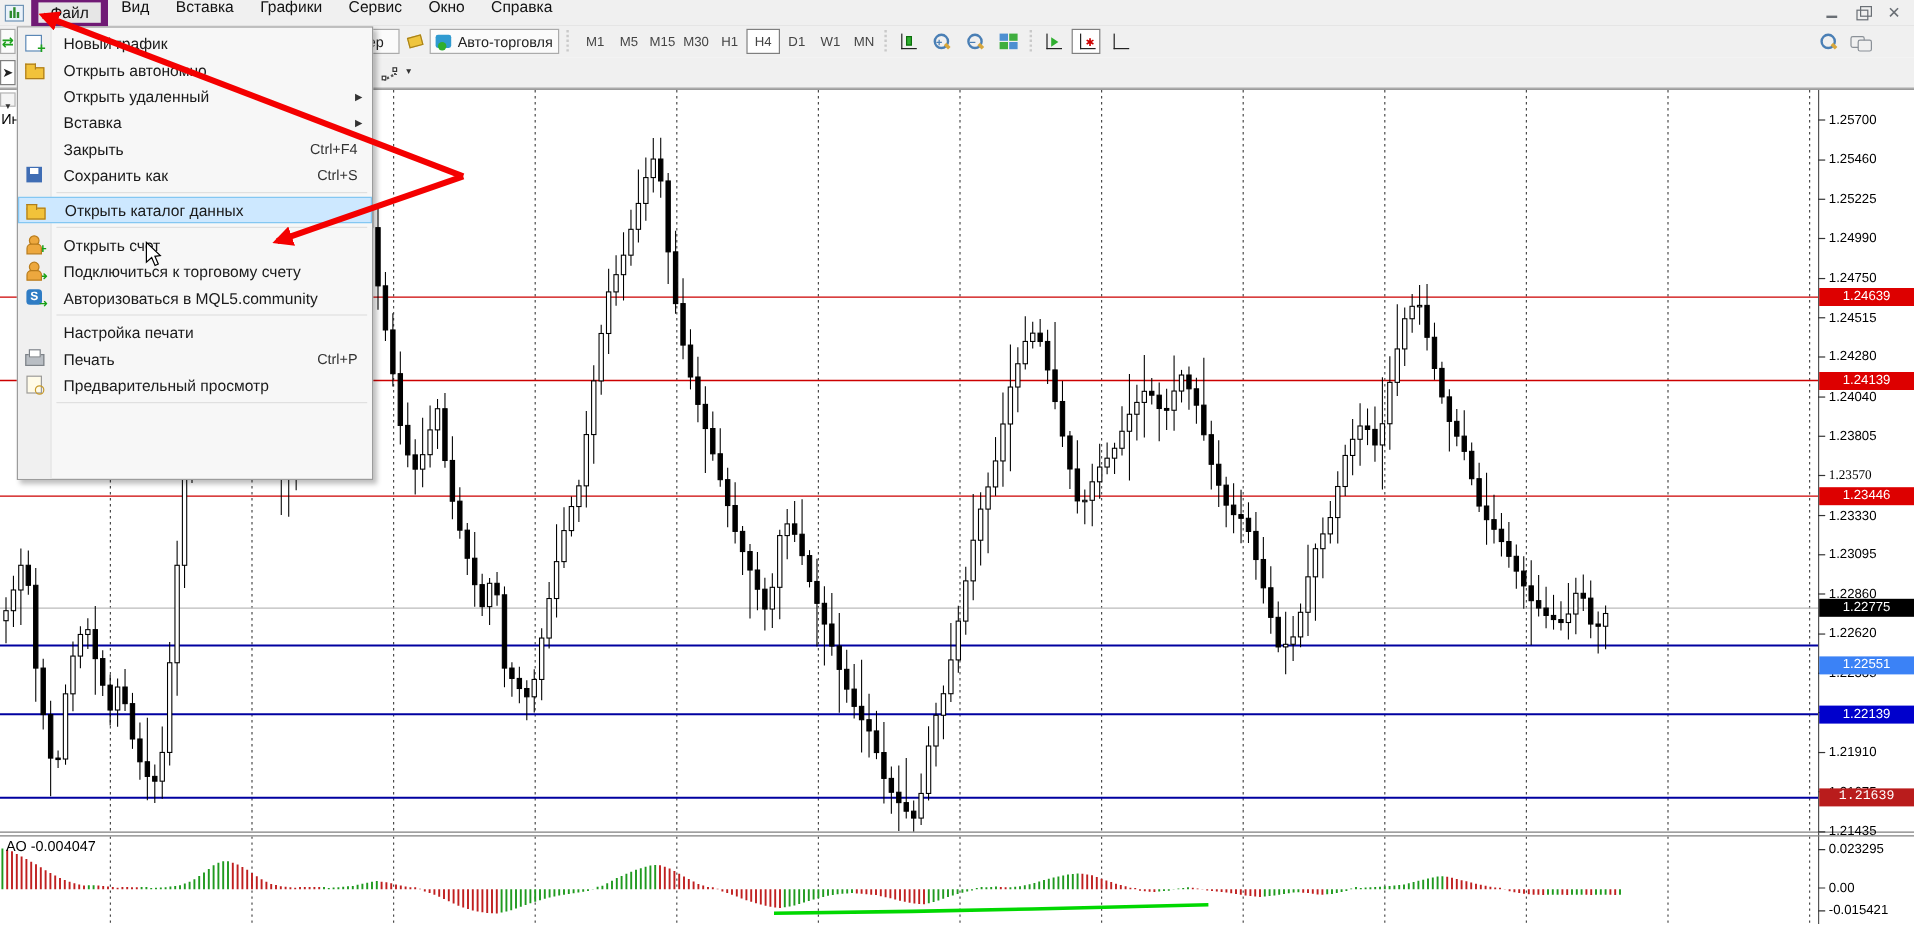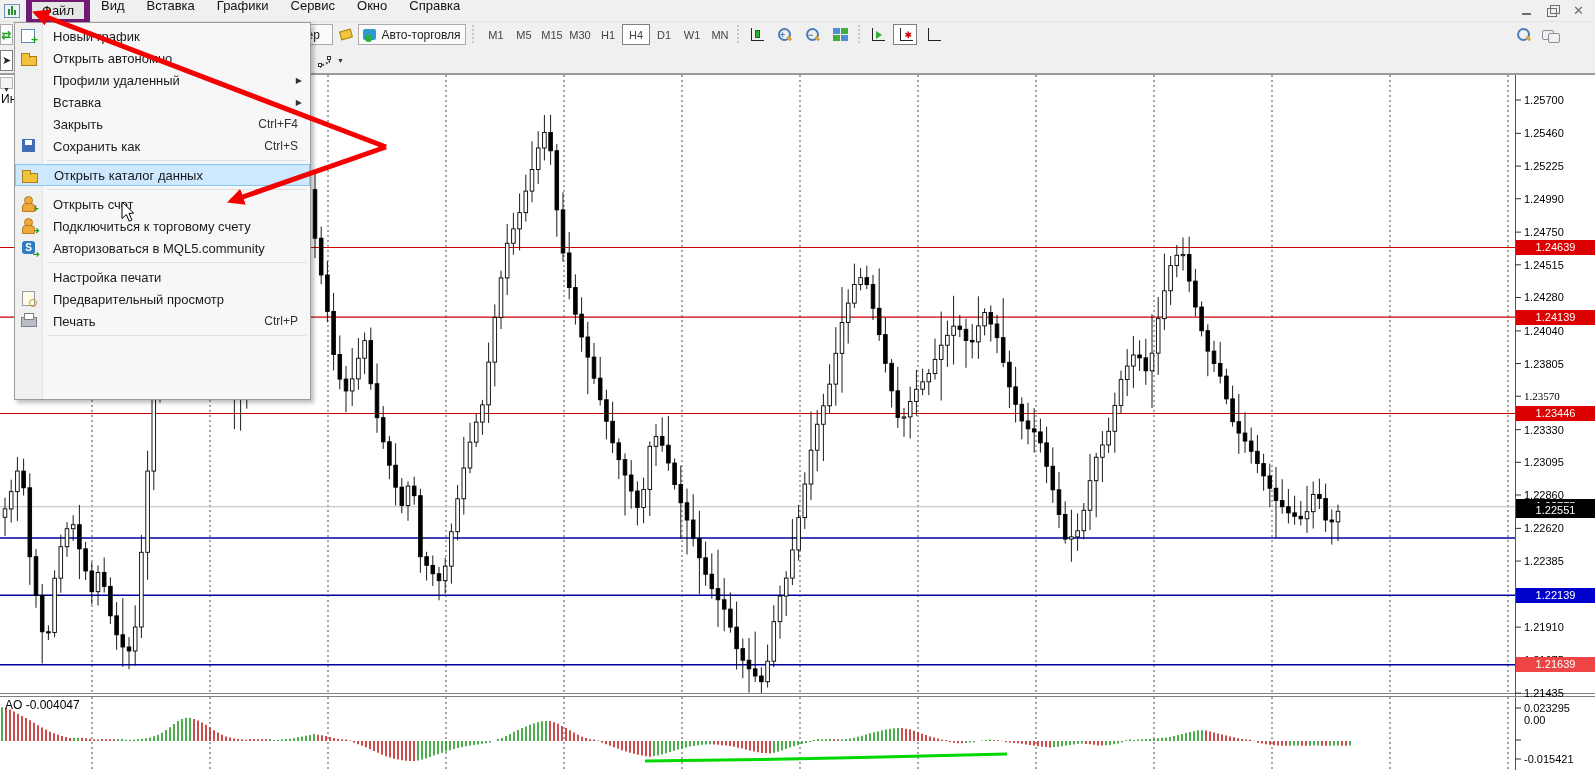--- a/index.html
+++ b/index.html
@@ -957,29 +957,29 @@
       <div class="tick" style="top: 423.624px;">1.23330</div>
       <div class="tick" style="top: 456.309px;">1.23095</div>
       <div class="tick" style="top: 488.993px;">1.22860</div>
       <div class="tick" style="top: 522.373px;">1.22620</div>
       <div class="tick" style="top: 555.057px;">1.22385</div>
       <div class="tick" style="top: 587.741px;">1.22150</div>
       <div class="tick" style="top: 621.121px;">1.21910</div>
       <div class="tick" style="top: 653.805px;">1.21675</div>
       <div class="tick" style="top: 687.185px;">1.21435</div>
       <div class="tick" style="top: 702px;">0.023295</div>
-      <div class="tick" style="top: 714px;">0.00</div>
+      <div class="tick" style="top: 734px;">0.00</div>
       <div class="tick" style="top: 753px;">-0.015421</div>
       <div class="badge" style="top: 240.066px; background: rgb(221, 0, 0);">1.24639</div>
       <div class="badge" style="top: 309.607px; background: rgb(221, 0, 0);">1.24139</div>
       <div class="badge" style="top: 405.991px; background: rgb(221, 0, 0);">1.23446</div>
       <div class="badge" style="top: 499.315px; background: rgb(0, 0, 0);">1.22775</div>
-      <div class="badge" style="top: 503px; background: #000000;">1.22551</div>
+      <div class="badge" style="top: 547px; background: #3b82f6;">1.22551</div>
       <div class="badge" style="top: 587.771px; background: rgb(0, 0, 204);">1.22139</div>
-      <div class="badge" style="top: 657.312px; background: #ef4444;">1.21639</div>
+      <div class="badge" style="top: 657.312px; background: #b91c1c; font-family: Liberation Mono, monospace;">1.21639</div>
     </div>
 
   <div class="ao-label" style="top:698px">AO -0.004047</div>
 
   <div class="menubar">
     <div class="app-icon">
         <i style="left:3px;height:6px"></i>
         <i style="left:6px;height:9px"></i>
         <i style="left:9px;height:5px"></i>
       </div>
@@ -1093,21 +1093,21 @@
         <div class="mrow">
           <span class="mi ic-newchart"></span>
           <span class="lbl">Новый график</span>
         </div>
         <div class="mrow">
           <span class="mi ic-folder"></span>
           <span class="lbl">Открыть автономно</span>
         </div>
         <div class="mrow">
           <span class="mi "></span>
-          <span class="lbl">Профили удаленный</span>
+          <span class="lbl">Открыть удаленный</span>
           <span class="sub">▶</span>
         </div>
         <div class="mrow">
           <span class="mi "></span>
           <span class="lbl">Вставка</span>
           <span class="sub">▶</span>
         </div>
         <div class="mrow">
           <span class="mi "></span>
           <span class="lbl">Закрыть</span>
@@ -1139,27 +1139,27 @@
         <div class="mrow">
           <span class="mi ic-mql5"></span>
           <span class="lbl">Авторизоваться в MQL5.community</span>
         </div>
         <div class="msep"></div>
         <div class="mrow">
           <span class="mi "></span>
           <span class="lbl">Настройка печати</span>
         </div>
         <div class="mrow">
-          <span class="mi ic-preview"></span>
-          <span class="lbl">Предварительный просмотр</span>
-        </div>
-        <div class="mrow">
           <span class="mi ic-print"></span>
           <span class="lbl">Печать</span>
           <span class="sc">Ctrl+P</span>
+        </div>
+        <div class="mrow">
+          <span class="mi ic-preview"></span>
+          <span class="lbl">Предварительный просмотр</span>
         </div>
         <div class="msep"></div>
       </div>
   </div>
 
   <svg class="overlay" width="1595" height="772" id="overlay-svg">
     <defs>
       <marker id="ah" viewBox="0 0 10 10" refX="7.5" refY="5" markerWidth="3.4" markerHeight="3.4" orient="auto-start-reverse">
         <path d="M0,0 L10,5 L0,10 z" fill="#f40000"></path>
       </marker>

